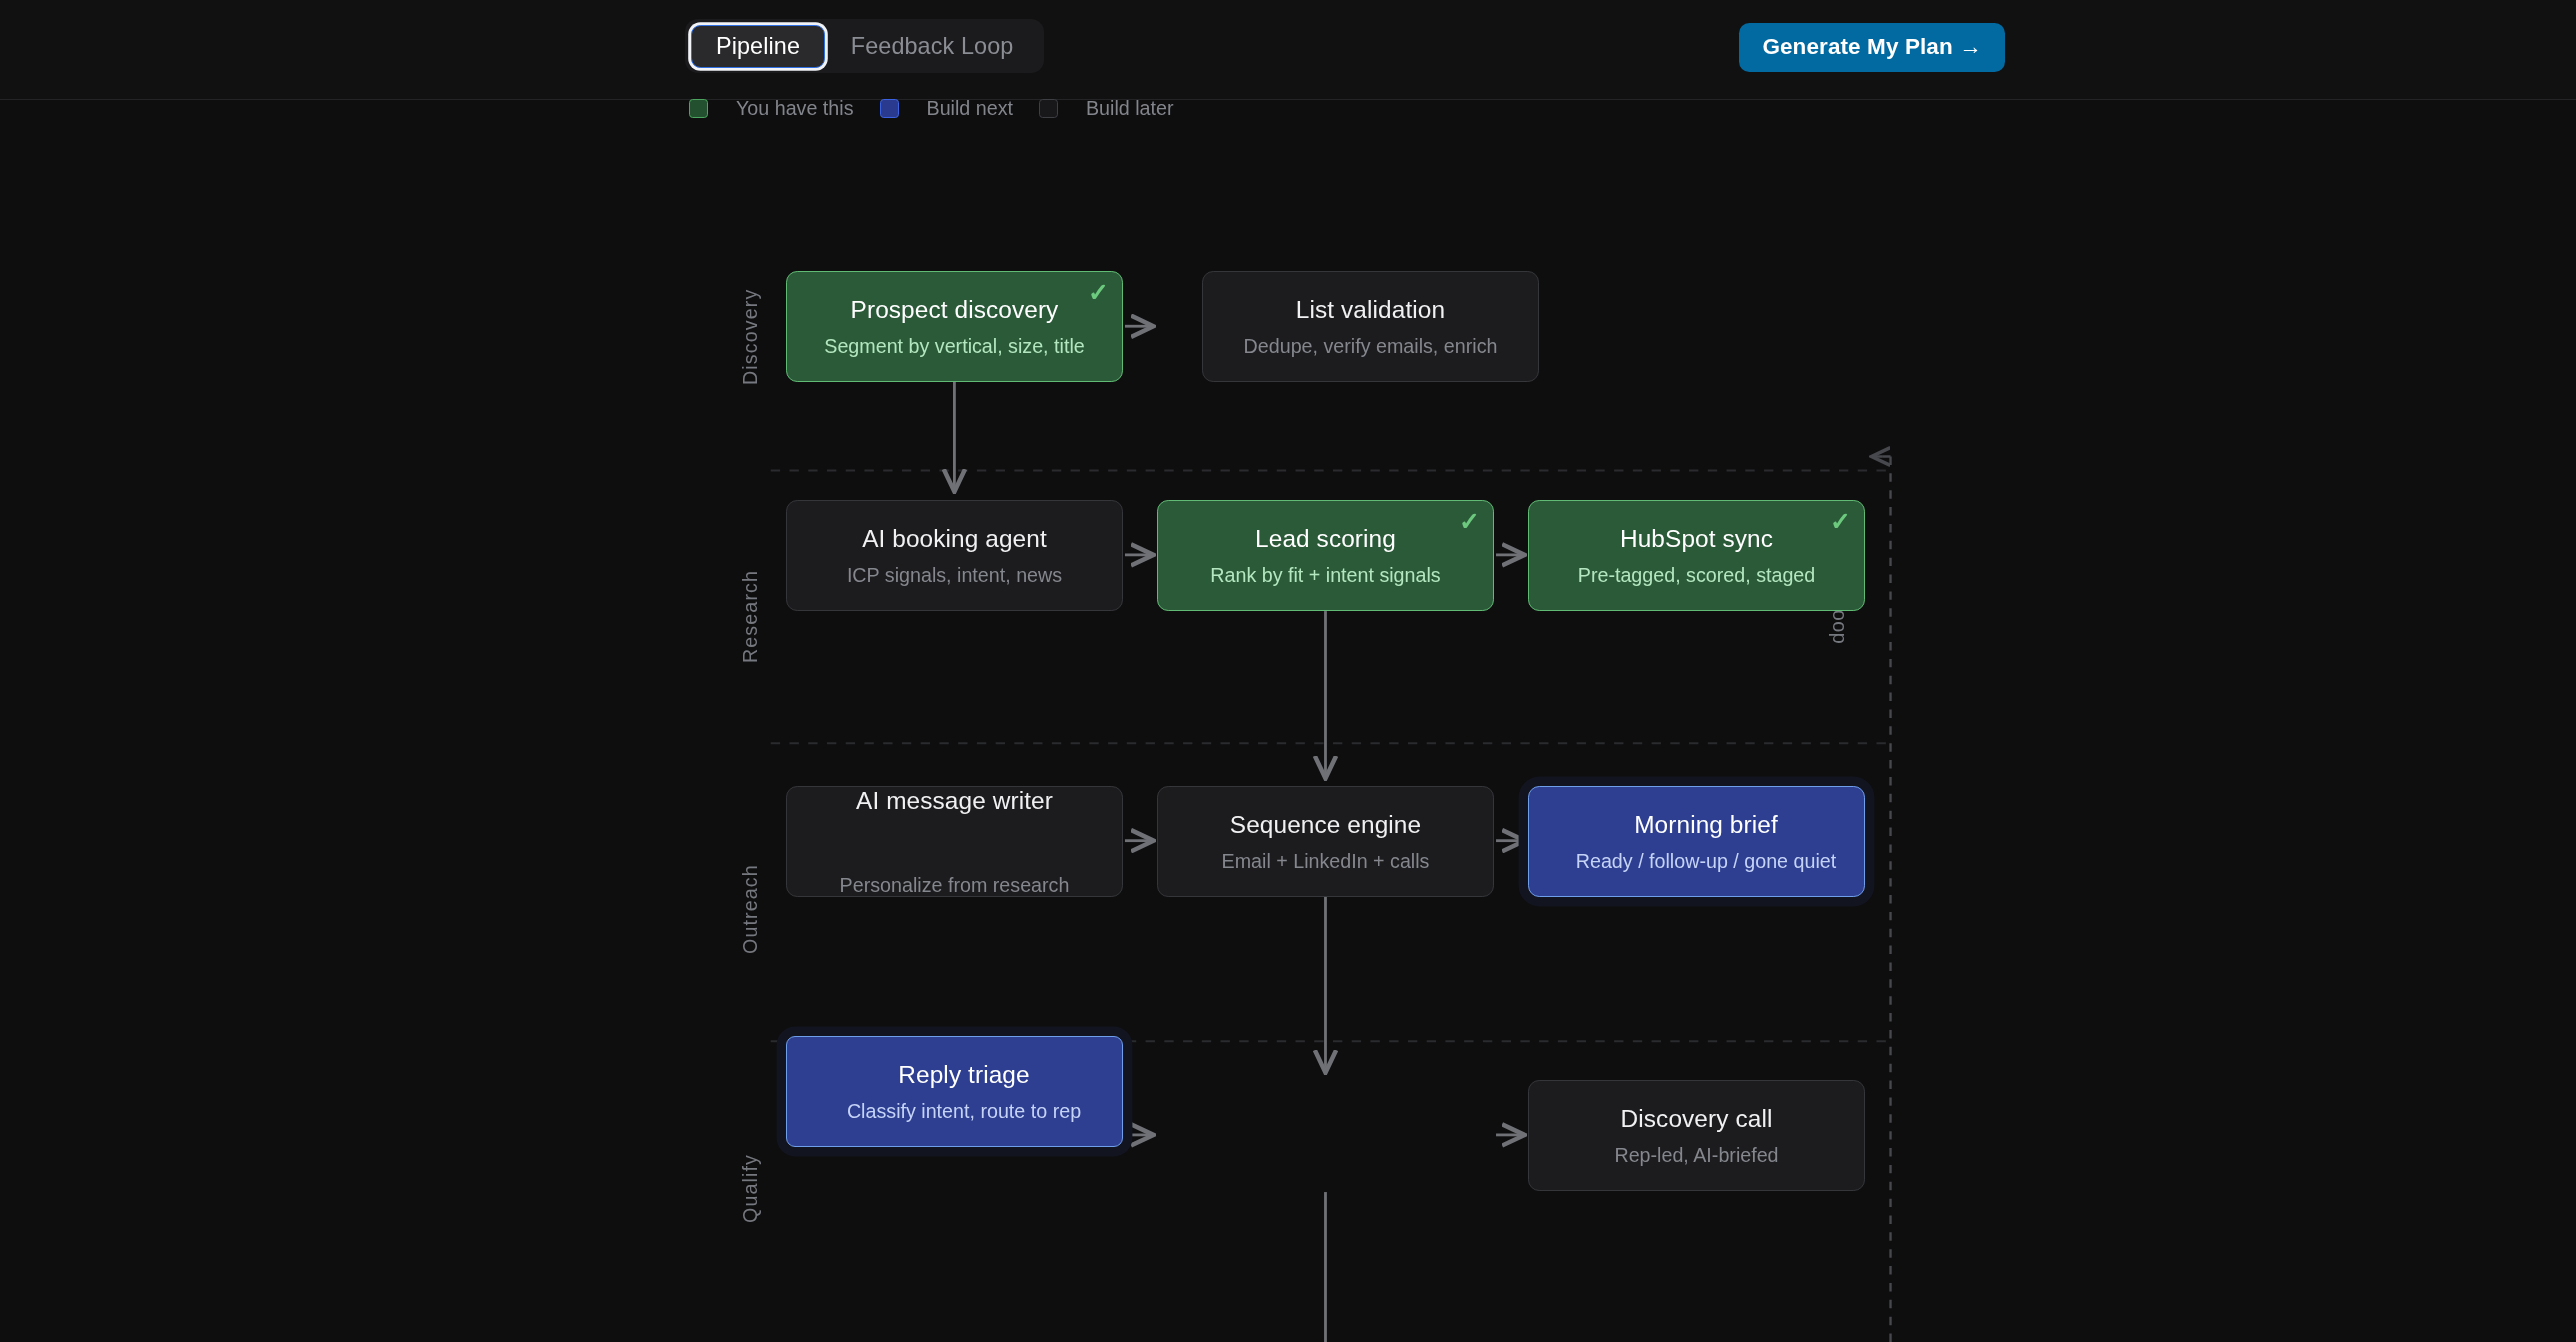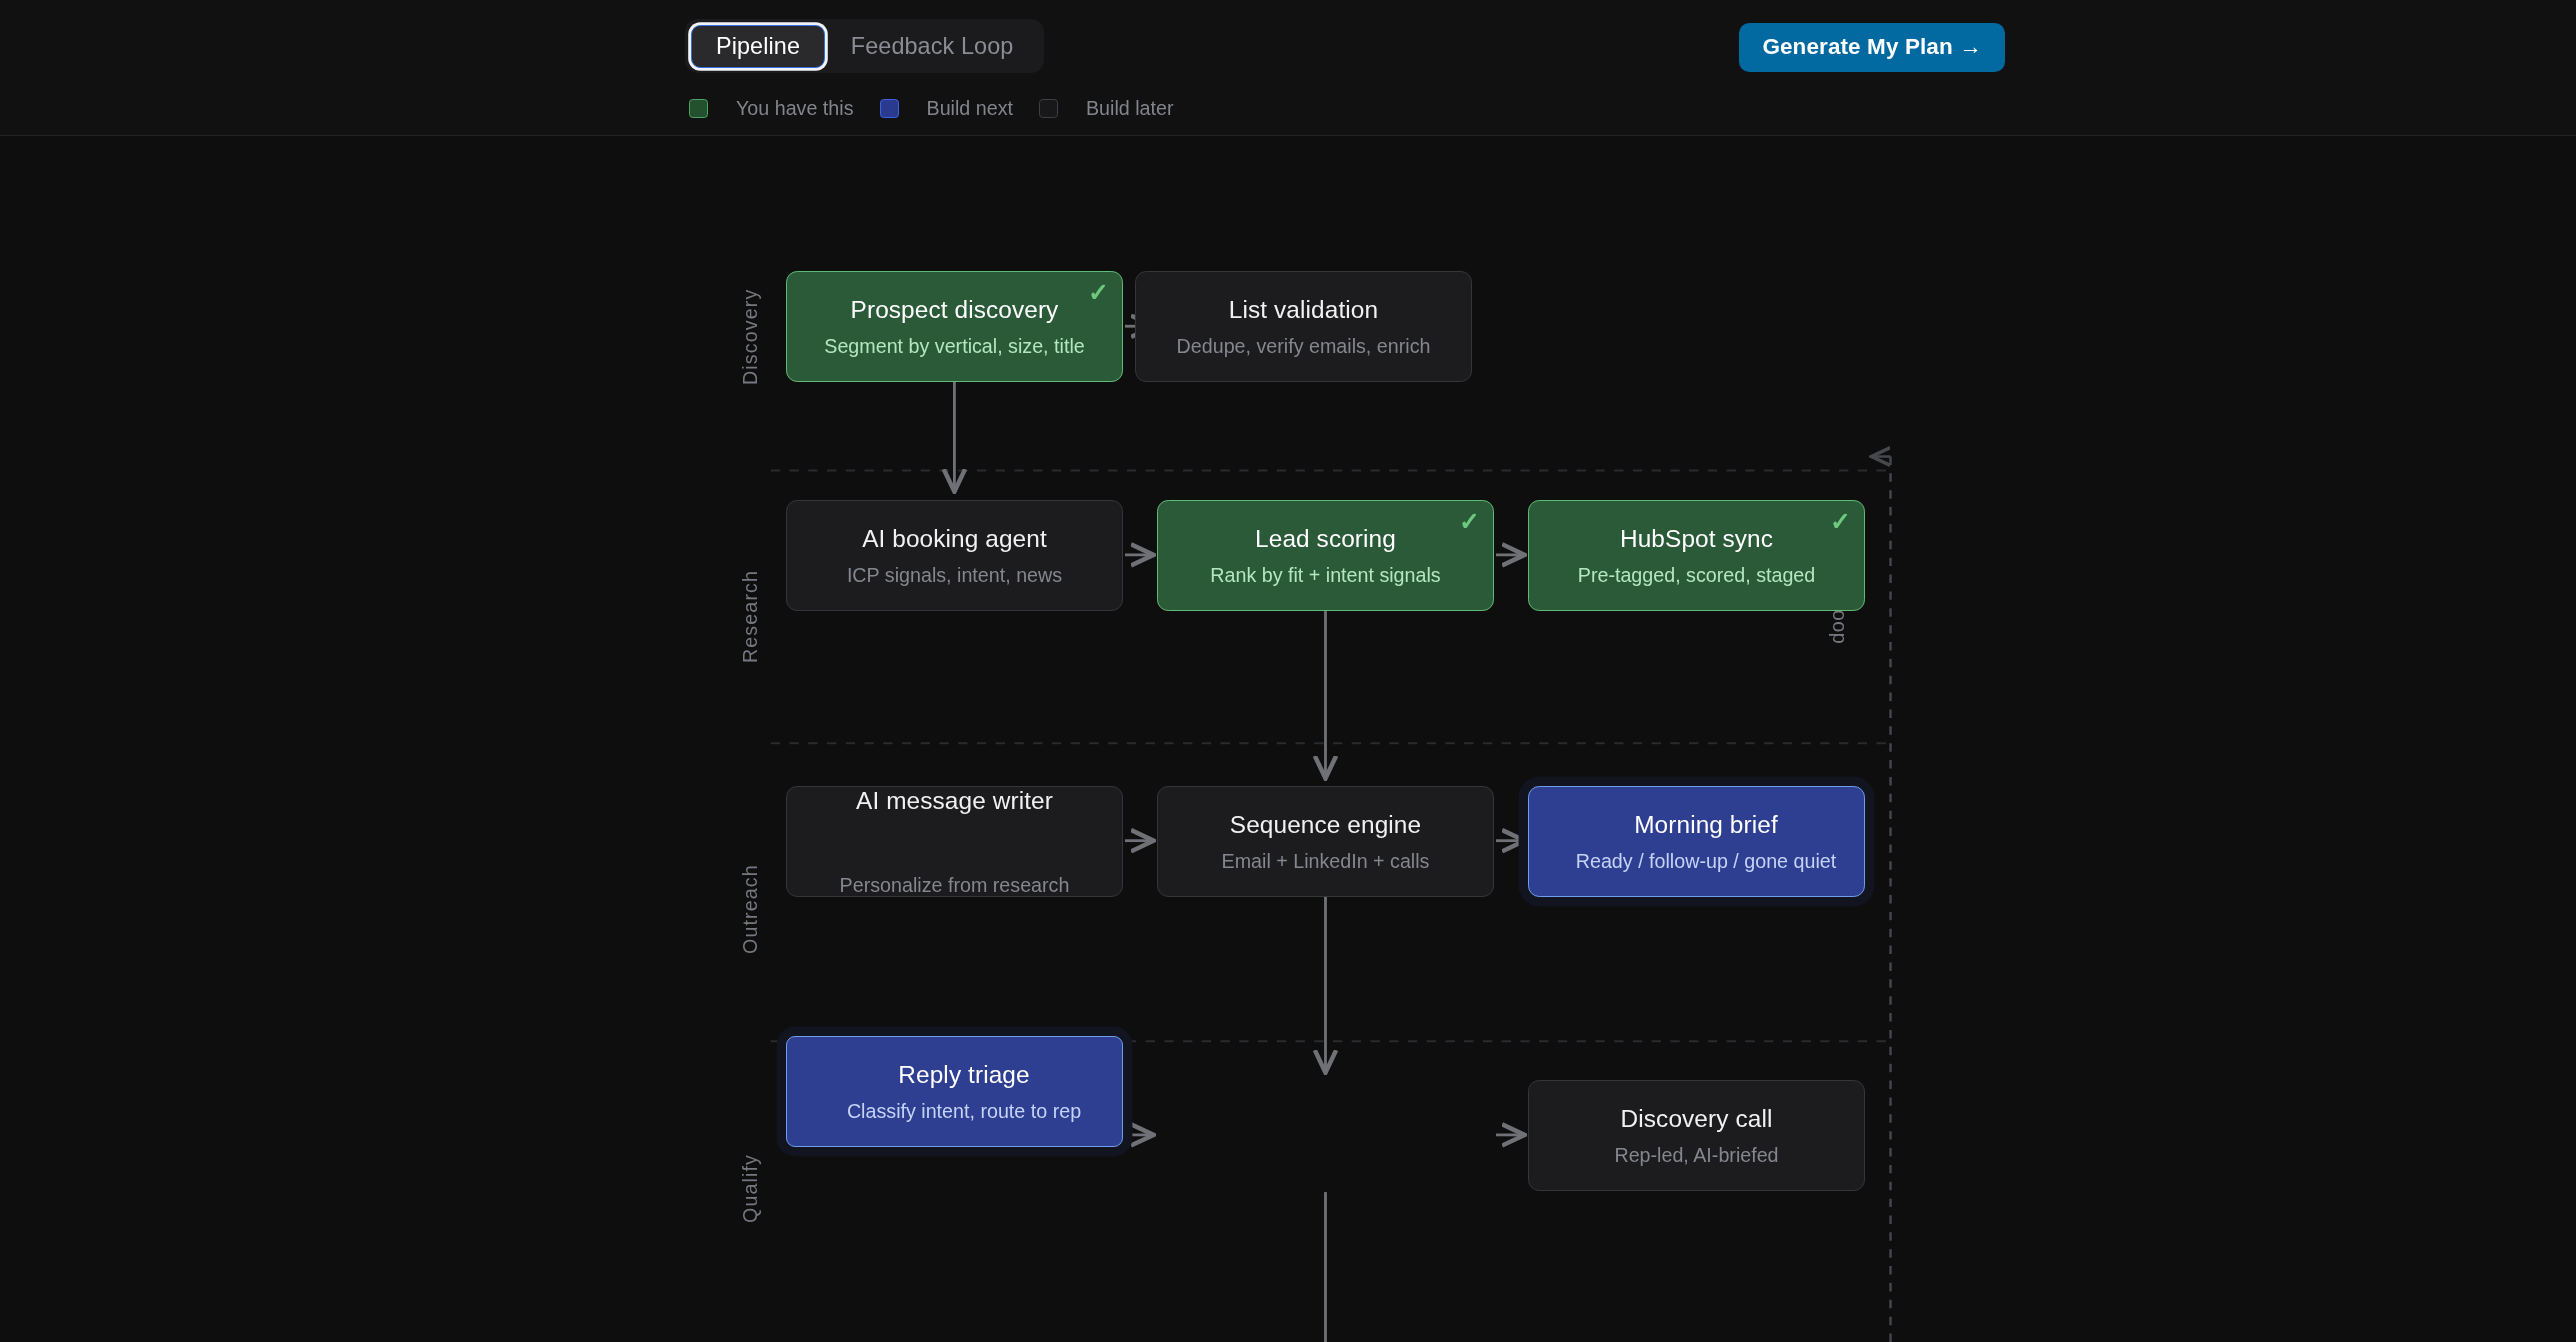--- a/index.html
+++ b/index.html
@@ -15,21 +15,21 @@
     font-family: "Liberation Sans", sans-serif;
     color: #e8e8ea;
     -webkit-font-smoothing: antialiased;
   }
 
   
   #topbar {
     position: absolute;
     left: 0; top: 0;
     width: 2576px;
-    height: 136px;
+    height: 100px;
     background: #111112;
     border-bottom: 1.9px solid #242427;
     box-sizing: border-box;
   }
 
   #tab-group {
     position: absolute;
     left: 685px;
     top: 19px;
     height: 54px;
@@ -289,21 +289,21 @@
   <div class="stage-label" style="left:739px; top:818px;">Outreach</div>
   <div class="stage-label" style="left:739px; top:1087px;">Qualify</div>
 
   <div id="feedback-label">feedback loop</div>
 
   <div class="node have" style="left:786px; top:135px;">
     <span class="check">✓</span>
     <div class="n-title">Prospect discovery</div>
     <div class="n-sub">Segment by vertical, size, title</div>
   </div>
-  <div class="node later" style="left:1135px; top:135px;">
+  <div class="node later" style="left:1202px; top:135px;">
     <div class="n-title">List validation</div>
     <div class="n-sub">Dedupe, verify emails, enrich</div>
   </div>
 
   <div class="node later" style="left:786px; top:364px;">
     <div class="n-title">AI booking agent</div>
     <div class="n-sub">ICP signals, intent, news</div>
   </div>
   <div class="node have" style="left:1157px; top:364px;">
     <span class="check">✓</span>

